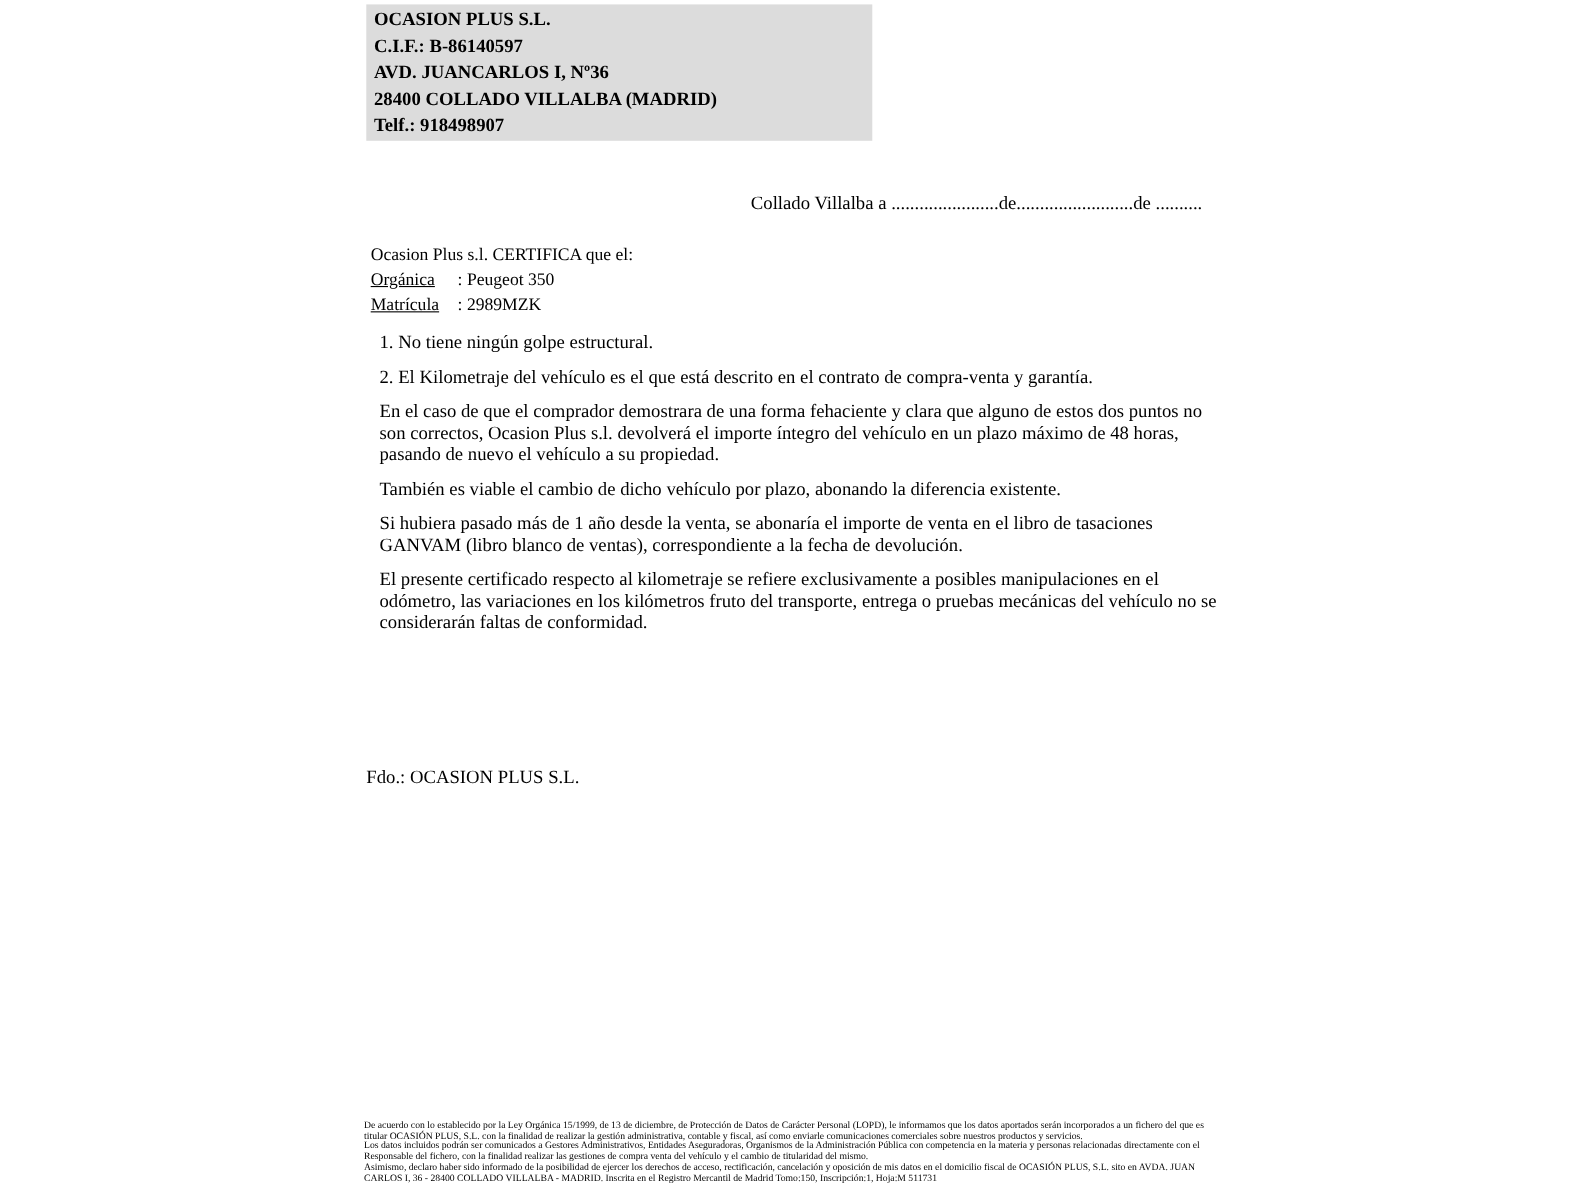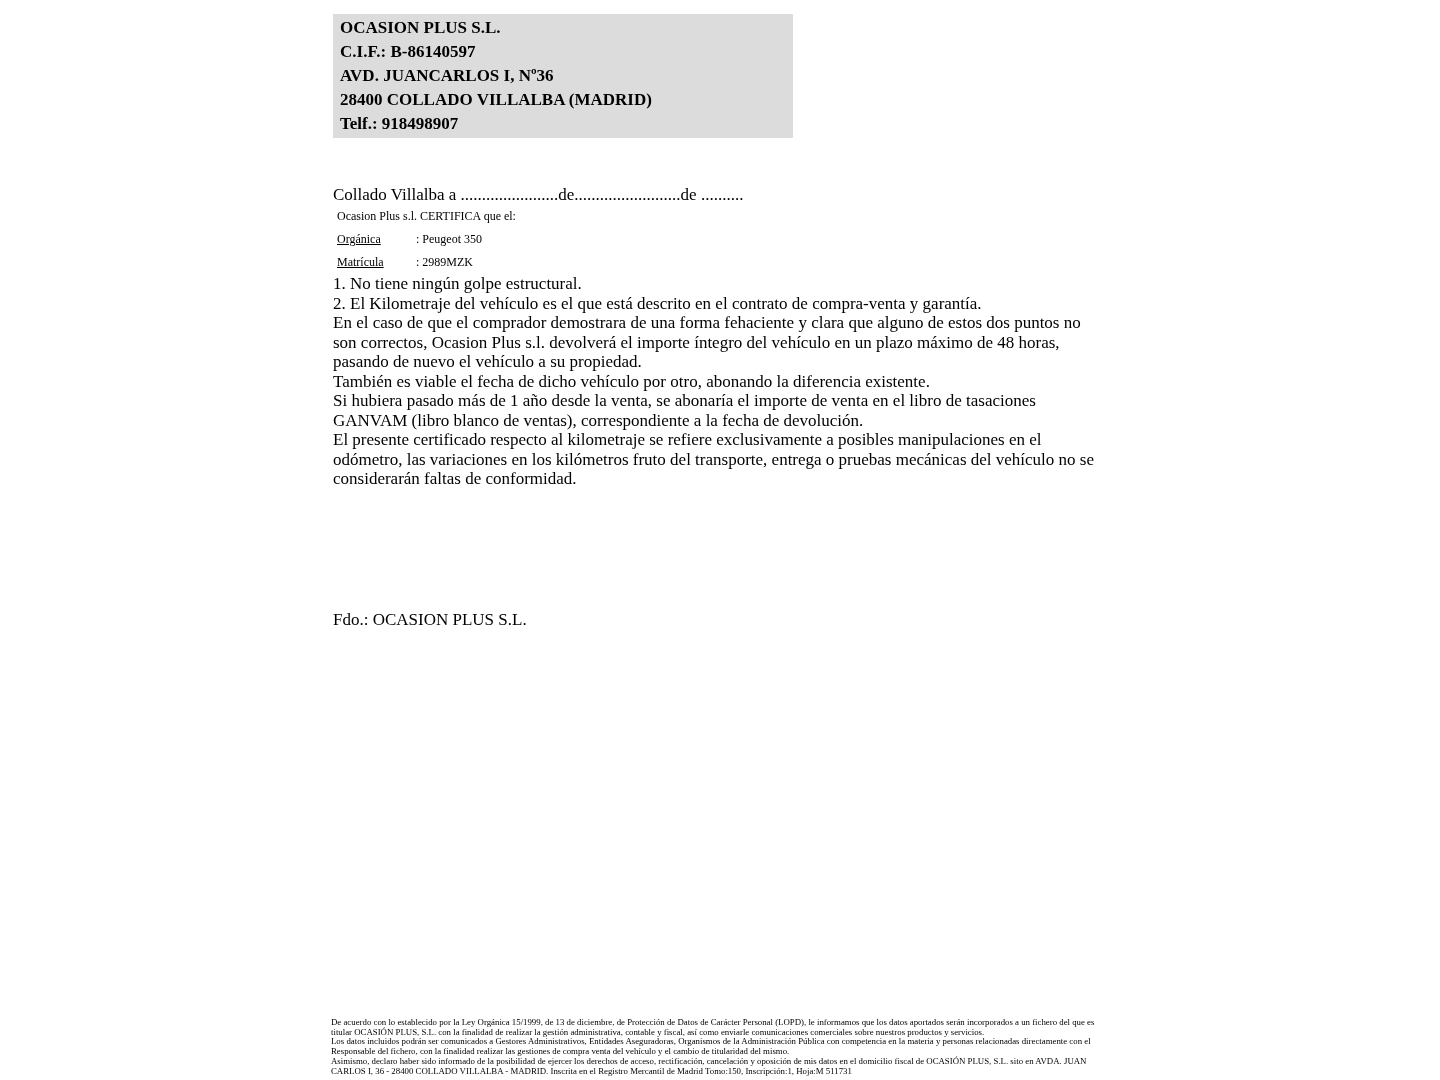--- a/index.html
+++ b/index.html
@@ -16,47 +16,48 @@
     background: #ffffff;
     overflow: hidden;
   }
   .content {
     position: absolute;
     left: 333px;
     top: 0;
     width: 770px;
   }
   .header-box {
-    margin-top: 14px;
+    margin-top: 4px;
     width: 453px;
     background: #dcdcdc;
     padding: 2px 0 2px 7px;
     font-size: 17px;
     font-weight: bold;
     line-height: 24px;
   }
   .date-line {
     margin-top: 47px;
     font-size: 17px;
     line-height: 20px;
-    text-align: left;
+    text-align: right;
     padding-right: 10px;
   }
   .certify {
+    margin-top: 25px;
     padding-left: 4px;
-    font-size: 12px;
+    font-size: 16px;
     line-height: 23px;
   }
   .kv .lab {
     display: inline-block;
     width: 79px;
   }
   .u { text-decoration: underline; }
   p.body-text {
-    margin: 0;
+    margin: 12px;
     font-size: 17px;
     line-height: 19.5px;
     width: 762px;
   }
   .pt-1 { margin-top: 38px; }
   .pt-2 { margin-top: 12px; font-family: Liberation Serif, serif; }
   .para-1 { margin-top: 57px; }
   .para-2 { margin-top: 16px; }
   .para-3 { margin-top: 20px; }
   .para-4 { margin-top: 18px; }
@@ -98,21 +99,21 @@
       </div>
       <div class="kv">
         <span class="lab"><span class="u">Matrícula</span></span><span>: 2989MZK</span>
       </div>
     </div>
 
     <p class="body-text pt-1">1. No tiene ningún golpe estructural.</p>
     <p class="body-text pt-2">2. El Kilometraje del vehículo es el que está descrito en el contrato de compra-venta y garantía.</p>
 
     <p class="body-text para-1">En el caso de que el comprador demostrara de una forma fehaciente y clara que alguno de estos dos puntos no son correctos, Ocasion Plus s.l. devolverá el importe íntegro del vehículo en un plazo máximo de 48 horas, pasando de nuevo el vehículo a su propiedad.</p>
-    <p class="body-text para-2">También es viable el fecha de dicho vehículo por otro, abonando la diferencia existente.</p>
+    <p class="body-text para-2">También es viable el cambio de dicho vehículo por plazo, abonando la diferencia existente.</p>
     <p class="body-text para-3">Si hubiera pasado más de 1 año desde la venta, se abonaría el importe de venta en el libro de tasaciones GANVAM (libro blanco de ventas), correspondiente a la fecha de devolución.</p>
     <p class="body-text para-4">El presente certificado respecto al kilometraje se refiere exclusivamente a posibles manipulaciones en el odómetro, las variaciones en los kilómetros fruto del transporte, entrega o pruebas mecánicas del vehículo no se considerarán faltas de conformidad.</p>
 
     <div class="signature">Fdo.: OCASION PLUS S.L.</div>
 
   </div>
 
   <div class="legal">
     <p>De acuerdo con lo establecido por la Ley Orgánica 15/1999, de 13 de diciembre, de Protección de Datos de Carácter Personal (LOPD), le informamos que los datos aportados serán incorporados a un fichero del que es titular OCASIÓN PLUS, S.L. con la finalidad de realizar la gestión administrativa, contable y fiscal, así como enviarle comunicaciones comerciales sobre nuestros productos y servicios.</p>
     <p>Los datos incluidos podrán ser comunicados a Gestores Administrativos, Entidades Aseguradoras, Organismos de la Administración Pública con competencia en la materia y personas relacionadas directamente con el Responsable del fichero, con la finalidad realizar las gestiones de compra venta del vehículo y el cambio de titularidad del mismo.</p>

